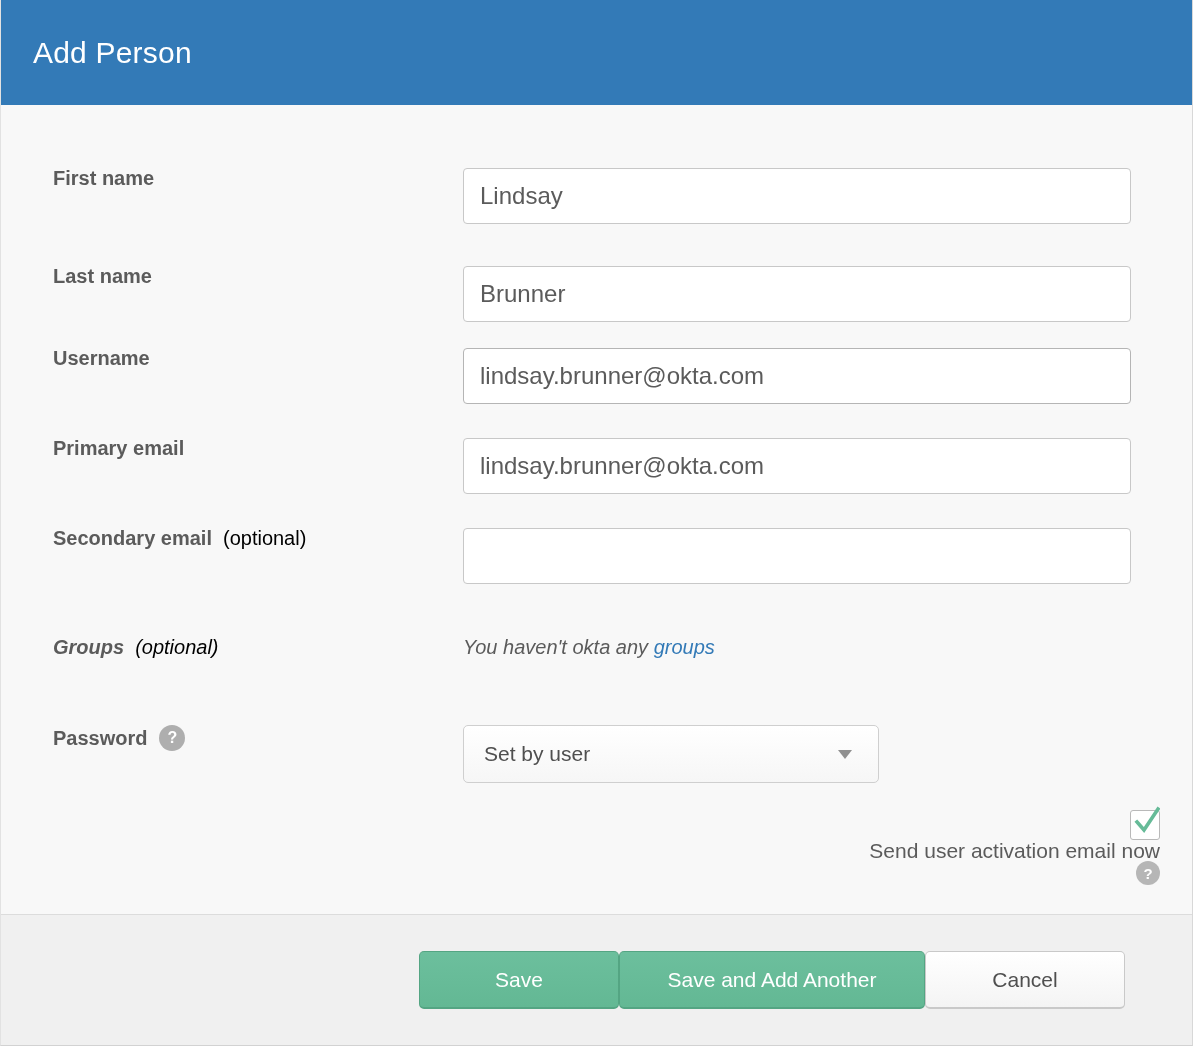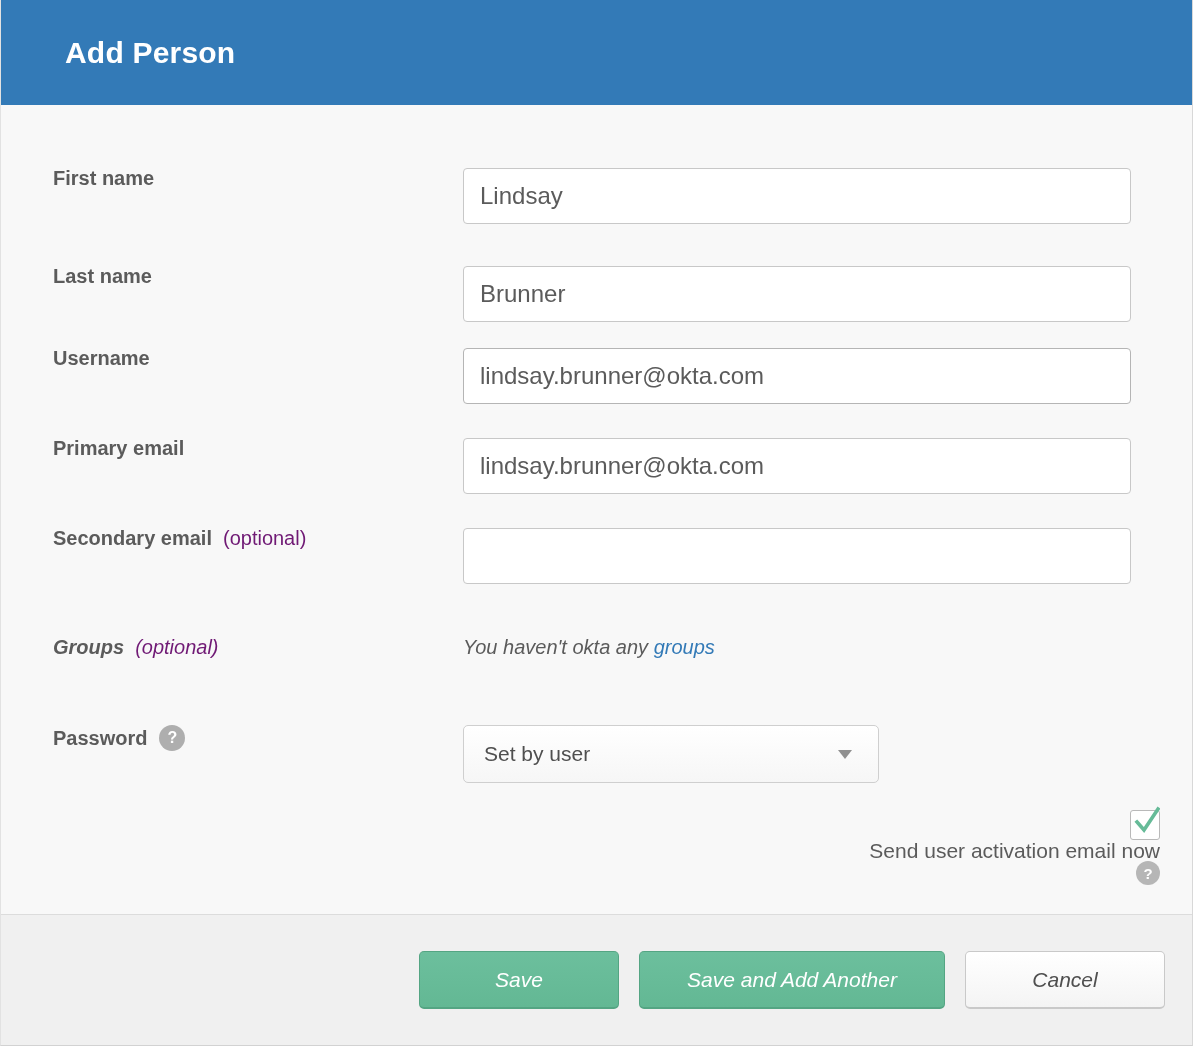--- a/index.html
+++ b/index.html
@@ -33,23 +33,22 @@
     height: 105px;
     flex: 0 0 105px;
     background: #337ab7;
     display: flex;
     align-items: center;
     padding: 0 32px;
   }
   .dialog-title {
     color: #ffffff;
     font-size: 30px;
-    font-weight: 700;
+    font-weight: 400;
     letter-spacing: 0.2px;
-    margin-left: 32px;
   }
 
   
   .dialog-body {
     flex: 1 1 auto;
     background: #f8f8f8;
     padding: 0;
     position: relative;
   }
 
@@ -65,21 +64,21 @@
     padding-left: 52px;
     color: #5b5b5b;
     font-size: 20px;
     font-weight: bold;
     line-height: 1;
     display: flex;
     align-items: center;
   }
   .optional {
     font-weight: normal;
-    color: #701a75;
+    color: #000000;
     margin-left: 11px;
     font-size: 20px;
   }
 
   .field-area {
     flex: 1 1 auto;
   }
 
   .text-input {
     width: 668px;
@@ -193,22 +192,20 @@
 
   
   .dialog-footer {
     flex: 0 0 131px;
     height: 131px;
     background: #f0f0f0;
     border-top: 1px solid #dcdcdc;
     display: flex;
     align-items: center;
     padding-left: 418px;
-    gap: 20px;
-    font-style: italic;
   }
   .btn {
     font-family: "Liberation Sans", sans-serif;
     font-size: 21px;
     border-radius: 5px;
     height: 58px;
     display: inline-flex;
     align-items: center;
     justify-content: center;
     cursor: pointer;

